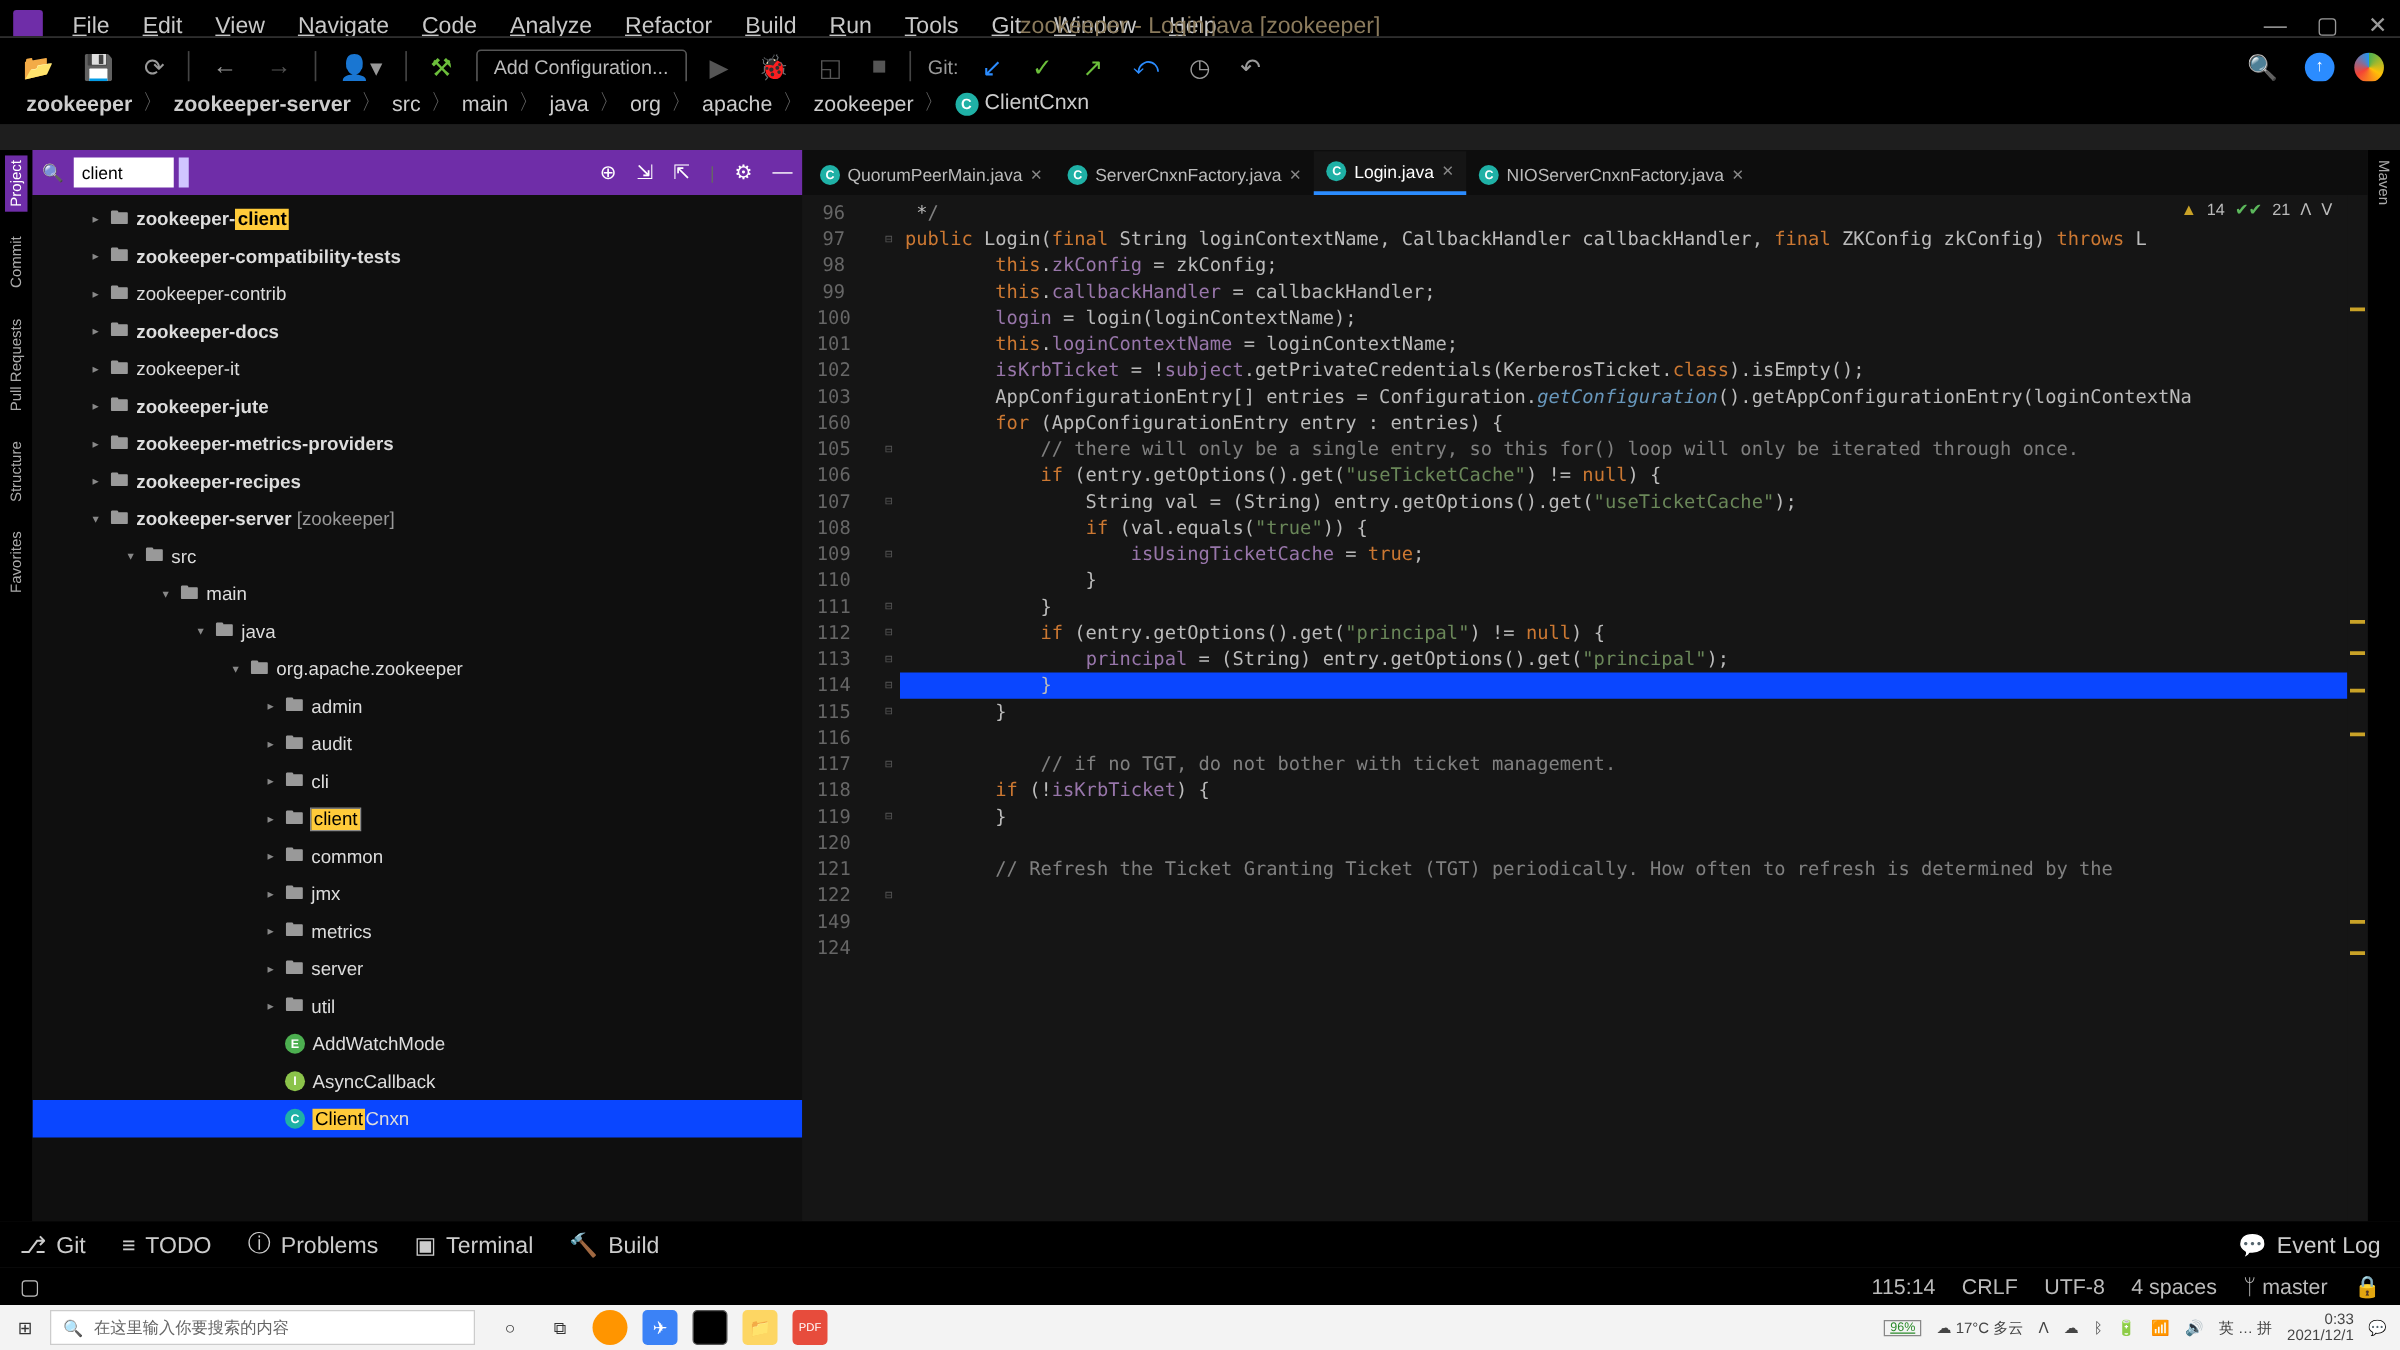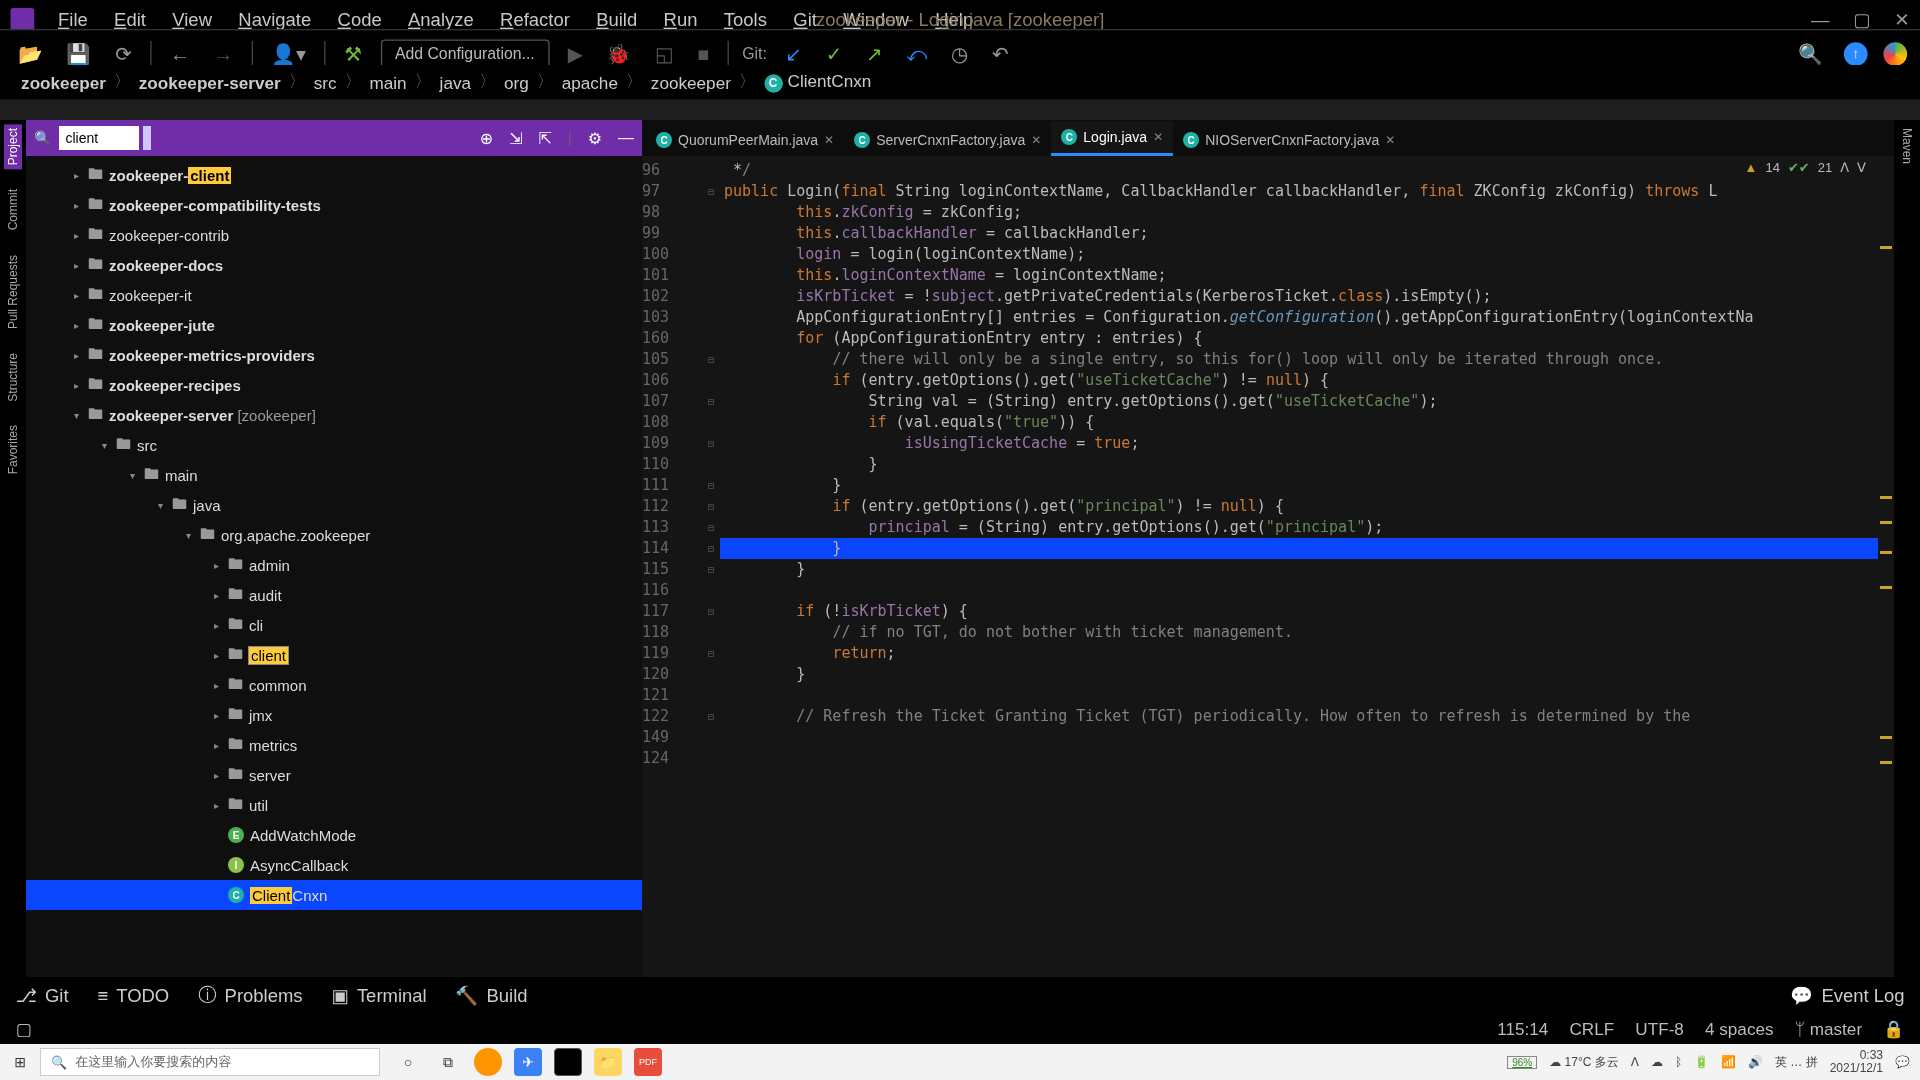--- a/index.html
+++ b/index.html
@@ -63,21 +63,21 @@
 .editor-area { flex:1; background:#151515; display:flex; flex-direction:column; position:relative; }
 .ed-tabs { height:36px; display:flex; align-items:flex-end; padding-left:4px; background:#0d0d0d; }
 .ed-tab { display:flex; align-items:center; gap:6px; padding:8px 10px; font-size:14px; color:#bbb; cursor:pointer; }
 .ed-tab.active { border-bottom:3px solid #2b8cff; color:#fff; background:#151515; }
 .tab-c { width:16px; height:16px; border-radius:50%; background:#1fb1a6; color:#fff; font-size:10px; font-weight:bold; display:flex; align-items:center; justify-content:center; }
 .tab-close { color:#888; font-size:12px; }
 .analysis { position:absolute; top:40px; right:28px; font-size:13px; color:#bbb; display:flex; gap:8px; align-items:center; z-index:2;}
 .warn-i { color:#c9a227; }
 .typo-i { color:#5cb85c; }
 .code-wrap { flex:1; display:flex; overflow:hidden; background:#151515; font-family:Consolas,monospace; font-size:15px; }
-.gutter { width:60px; text-align:left; color:#666; padding-right:10px; user-select:none; padding-top:4px;}
+.gutter { width:60px; text-align:center; color:#666; padding-right:10px; user-select:none; padding-top:4px;}
 .fold-col { width:18px; color:#555; padding-top:4px;}
 .gutter div,.fold-col div{ height:21px; line-height:21px;}
 .fold-col div{font-size:10px; text-align:center;}
 .code { flex:1; padding-top:4px; overflow:auto; position:relative; }
 .code-line { height:21px; line-height:21px; white-space:pre; padding-left:4px; }
 .code-line.sel { background:#0a46ff; }
 .k-kw{color:#cc7832;} .k-str{color:#6a8759;} .k-com{color:#808080;} .k-fld{color:#9876aa;} .k-th{color:#cc7832;} .k-num{color:#6897bb;font-style:italic;margin-top:24px;}
 .rmargin { width:16px; background:#151515; position:relative; }
 .rmark { position:absolute; left:2px; width:12px; height:3px; background:#c9a227; }
 
@@ -443,23 +443,22 @@
           <div class="code-line">                String val = (String) entry.getOptions().get(<span class="k-str">"useTicketCache"</span>);</div>
           <div class="code-line">                <span class="k-kw">if</span> (val.equals(<span class="k-str">"true"</span>)) {</div>
           <div class="code-line">                    <span class="k-fld">isUsingTicketCache</span> = <span class="k-kw">true</span>;</div>
           <div class="code-line">                }</div>
           <div class="code-line">            }</div>
           <div class="code-line">            <span class="k-kw">if</span> (entry.getOptions().get(<span class="k-str">"principal"</span>) != <span class="k-kw">null</span>) {</div>
           <div class="code-line">                <span class="k-fld">principal</span> = (String) entry.getOptions().get(<span class="k-str">"principal"</span>);</div>
           <div class="code-line sel">            }</div>
           <div class="code-line">        }</div>
           <div class="code-line">    </div>
+          <div class="code-line">            <span class="k-com">// if no TGT, do not bother with ticket management.</span></div>
           <div class="code-line">        <span class="k-kw">if</span> (!<span class="k-fld">isKrbTicket</span>) {</div>
-          <div class="code-line">            <span class="k-com">// if no TGT, do not bother with ticket management.</span></div>
-          <div class="code-line">            <span class="k-kw">return</span>;</div>
           <div class="code-line">        }</div>
           <div class="code-line">    </div>
           <div class="code-line">        <span class="k-com">// Refresh the Ticket Granting Ticket (TGT) periodically. How often to refresh is determined by the</span></div>
         </div>
       <div class="rmargin">
         <div class="rmark" style="top:90px"></div>
         <div class="rmark" style="top:340px"></div>
         <div class="rmark" style="top:365px"></div>
         <div class="rmark" style="top:395px"></div>
         <div class="rmark" style="top:430px"></div>

